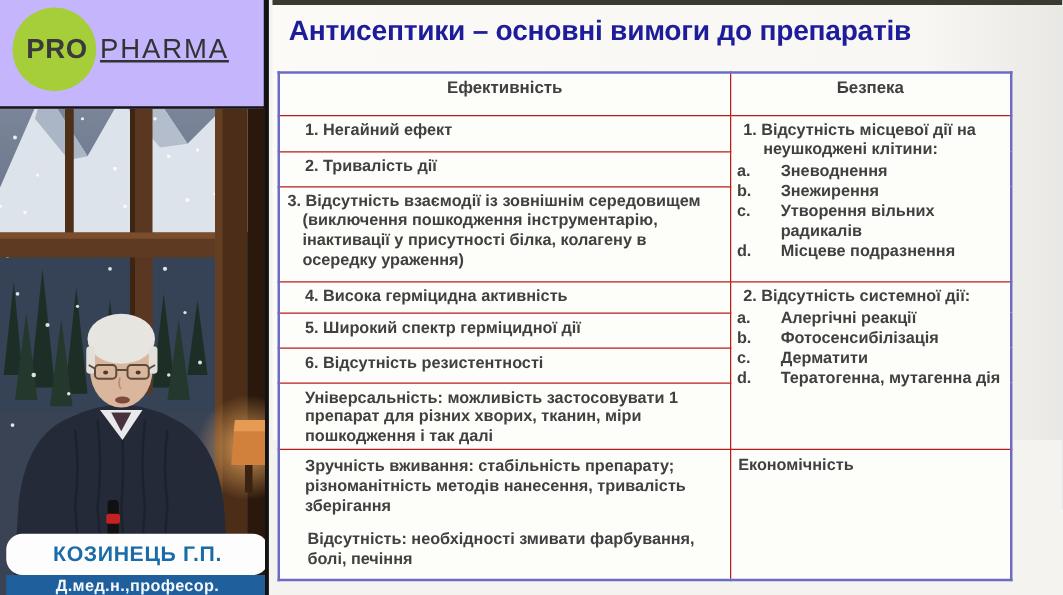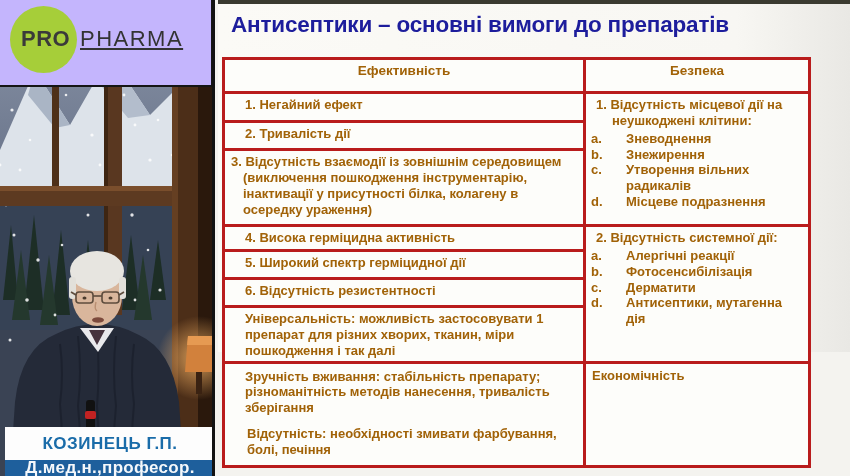--- a/index.html
+++ b/index.html
@@ -16,35 +16,35 @@
               border-right:2px solid #151515; border-bottom:2px solid #151515; }
   .logo-circle { position:absolute; left:10px; top:6px; width:67px; height:67px; border-radius:50%;
                  background:#a6ce39; }
   .logo-pro { position:absolute; left:21px; top:26px; font-size:22px; font-weight:800; color:#3a3a3a;
               letter-spacing:0.5px; }
   .logo-pharma { position:absolute; left:80px; top:26px; font-size:22px; font-weight:500; color:#333333;
                  letter-spacing:1.5px;text-decoration:underline; }
 
   .name-banner { position:absolute; left:5px; top:427px; width:210px; }
   .name-line { height:33px; background:#fdfdfd; display:flex; align-items:center; justify-content:center;
-               font-size:17px; font-weight:800; color:#1a6ca9; letter-spacing:0.5px; }
+               font-size:17px; font-weight:800; color:#1a6ca9; letter-spacing:0.5px;border-radius:13px; }
   .degree-line { height:16px; background:#1e5f9c; display:flex; align-items:center; justify-content:center;
-                 font-size:17px; font-weight:700; color:#f5f8fb; letter-spacing:0.3px; }
+                 font-size:13px; font-weight:700; color:#f5f8fb; letter-spacing:0.3px; }
 
   
   .slide { position:absolute; left:218px; top:0; width:632px; height:352px;
            background:linear-gradient(90deg,#fbfaf6 0%, #f8f7f3 82%, #e9e8e4 100%);text-decoration:underline; }
   .slide-topbar { position:absolute; left:0; top:0; width:632px; height:4px; background:#3a3a30; }
   .slide-title { position:absolute; left:13px; top:12px; width:600px;
                  font-size:22.5px; font-weight:800; color:#1d1d9c; letter-spacing:-0.2px; }
 
   table.req { position:absolute; left:4px; top:57px; width:586px; border-collapse:collapse;
               table-layout:fixed; background:#fdfdfa; border:2px solid #6c6cc4; }
-  table.req th, table.req td { border:3px solid #b91c1c; vertical-align:top;
-              font-size:13px; font-weight:700; color:#a16207; line-height:1.22; }
+  table.req th, table.req td { border:1px solid #b91c1c; vertical-align:top;
+              font-size:13px; font-weight:700; color:#404040; line-height:1.22; }
   table.req th { text-align:center; padding-top:3px; height:34px; font-size:13.5px; }
   col.c-left { width:361px; }
   col.c-right { width:225px; }
   td.l { padding:3px 4px 2px 20px; }
   td.l.hang { padding-left:18px; text-indent:-12px; }
   td.r { padding:3px 3px 2px 2px; }
   .rtitle { padding-left:24px; text-indent:-16px; margin-bottom:2px; }
   .litem { display:flex; }
   .litem .letter { width:38px; flex:none; padding-left:3px; }
   .litem .itext { flex:1; }
@@ -244,21 +244,21 @@
             <div class="litem">
               <span class="letter">b.</span>
               <span class="itext">Фотосенсибілізація</span>
               </div>
             <div class="litem">
               <span class="letter">c.</span>
               <span class="itext">Дерматити</span>
               </div>
             <div class="litem">
               <span class="letter">d.</span>
-              <span class="itext">Антисептики, мутагенна дія</span>
+              <span class="itext">Тератогенна, мутагенна дія</span>
               </div>
           </td>
         </tr>
         <tr style="height:28px;">
           <td class="l">5. Широкий спектр герміцидної дії</td>
         </tr>
         <tr style="height:28px;">
           <td class="l">6. Відсутність резистентності</td>
         </tr>
         <tr style="height:51px;">

